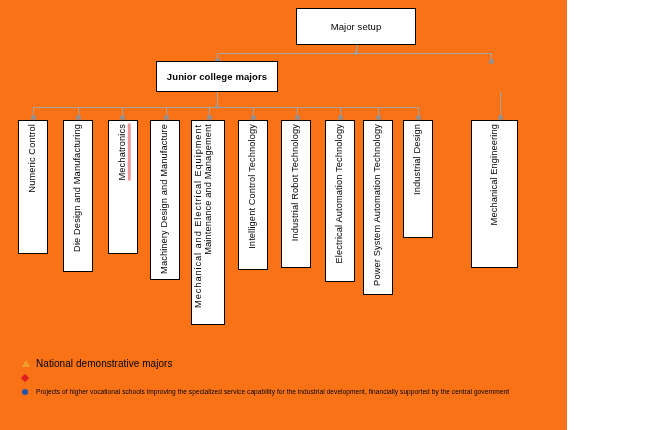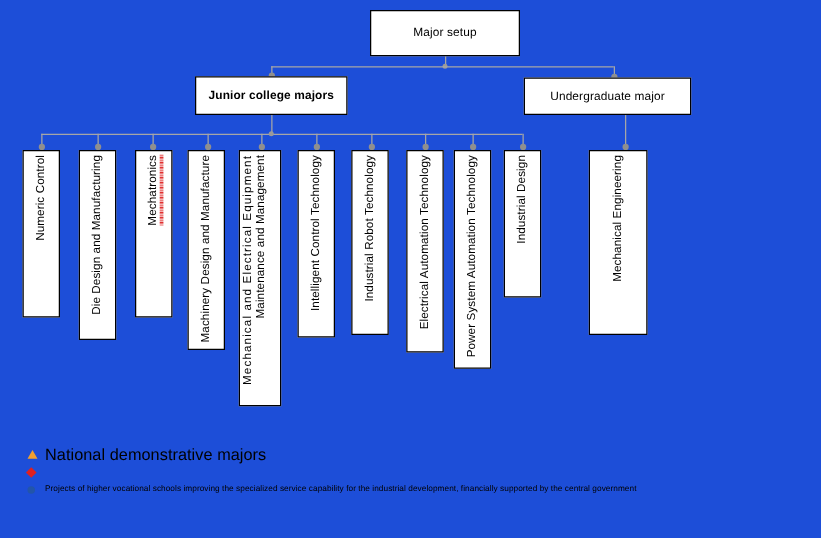--- a/index.html
+++ b/index.html
@@ -6,23 +6,23 @@
     margin: 0;
     padding: 0;
     background: #ffffff;
   }
   body {
     font-family: "Liberation Sans", sans-serif;
     color: #000000;
   }
   #canvas {
     position: relative;
-    width: 657px;
+    width: 567px;
     height: 430px;
-    background: #1d4ed8;
+    background: #f97316;
     overflow: hidden;
   }
 
   
   .conn {
     position: absolute;
     background: #a6a6a6;
   }
   .conn.h { height: 1px; }
   .conn.v { width: 1px; }
@@ -110,21 +110,21 @@
     margin-bottom: 1px;
   }
   .leg-mark {
     width: 14px;
     flex: 0 0 14px;
     display: flex;
     align-items: center;
     justify-content: flex-start;
   }
   .leg-label {
-    font-size: 13px;
+    font-size: 10px;
     color: #000000;
     white-space: nowrap;
     letter-spacing: 0.05px;
   }
   .leg-label.small { font-size: 6.6px; }
 
   .mk-triangle {
     width: 0; height: 0;
     border-left: 4px solid transparent;
     border-right: 4px solid transparent;
@@ -200,23 +200,20 @@
   <div class="arrowhead" style="left:498px; top:115px;"></div>
 
   <div class="box box-h" style="left:296px; top:8px; width:120px; height:37px;">
     <span>Major setup</span>
   </div>
 
   <div class="box box-h" style="left:156px; top:61px; width:122px; height:31px;font-weight:bold;">
     <span>Junior college majors</span>
   </div>
 
-  <div class="box box-h" style="left:419px; top:62px; width:134px; height:30px;">
-    <span>Undergraduate major</span>
-  </div>
 
   <div class="box box-v" style="left:18px; top:120px; width:30px; height:134px;">
     <span class="vtext">Numeric Control</span>
   </div>
 
   <div class="box box-v" style="left:63px; top:120px; width:30px; height:152px;">
     <span class="vtext">Die Design and Manufacturing</span>
   </div>
 
   <div class="box box-v" style="left:108px; top:120px; width:30px; height:134px;">

